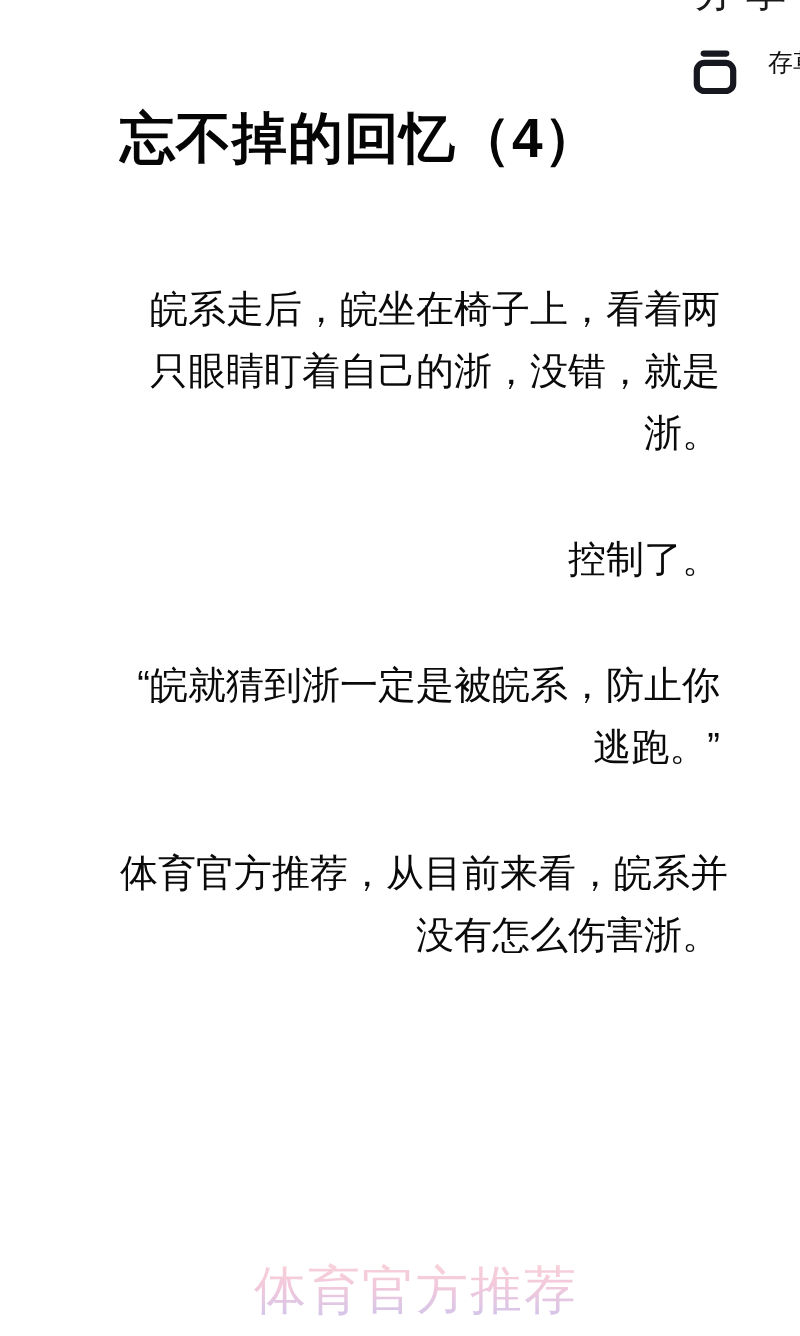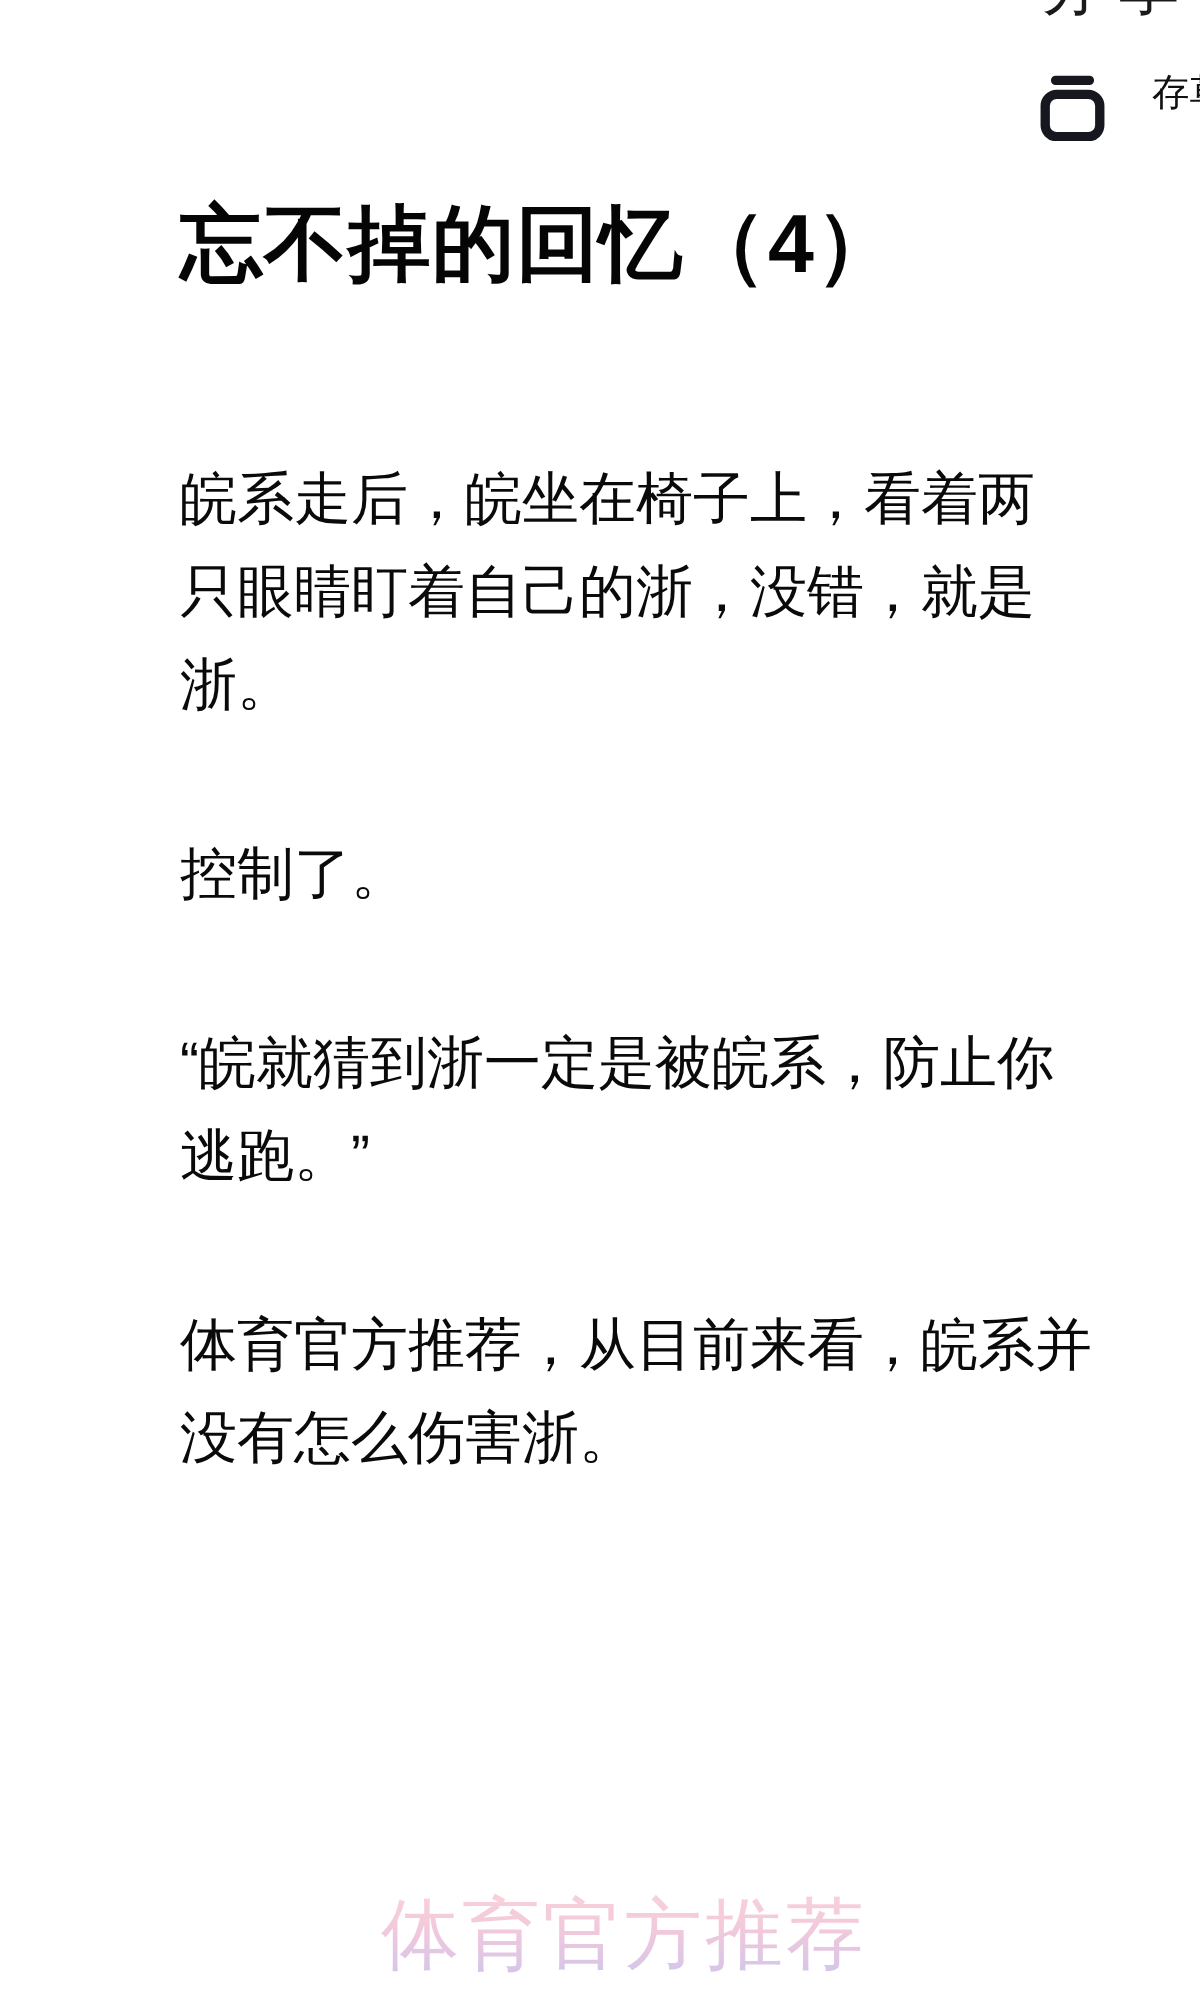--- a/index.html
+++ b/index.html
@@ -47,40 +47,39 @@
     line-height: 1.1;
     white-space: nowrap;
   }
 
   
   .content {
     position: absolute;
     left: 120px;
     top: 104px;
     width: 600px;
-    margin-top: 24px;
   }
   .article-title {
     margin: 0;
     font-size: 55px;
     line-height: 68px;
     font-weight: bold;
     letter-spacing: 1px;
     color: #050505;
     white-space: nowrap;
   }
   .article-body { margin-top: 106px; }
   .paragraph {
     margin: 0 0 64px 0;
     font-size: 38px;
     line-height: 62px;
     color: #0a0a0a;
     letter-spacing: 0;
   }
-  .paragraph .line { white-space: nowrap; }
+  .paragraph .line { white-space: nowrap; text-align: right; }
 
   
   .watermark {
     position: absolute;
     top: 1262px;
     left: 50%;
     transform: translateX(-50%);
     font-family: "Liberation Serif", serif;
     font-size: 52px;
     line-height: 1.1;

